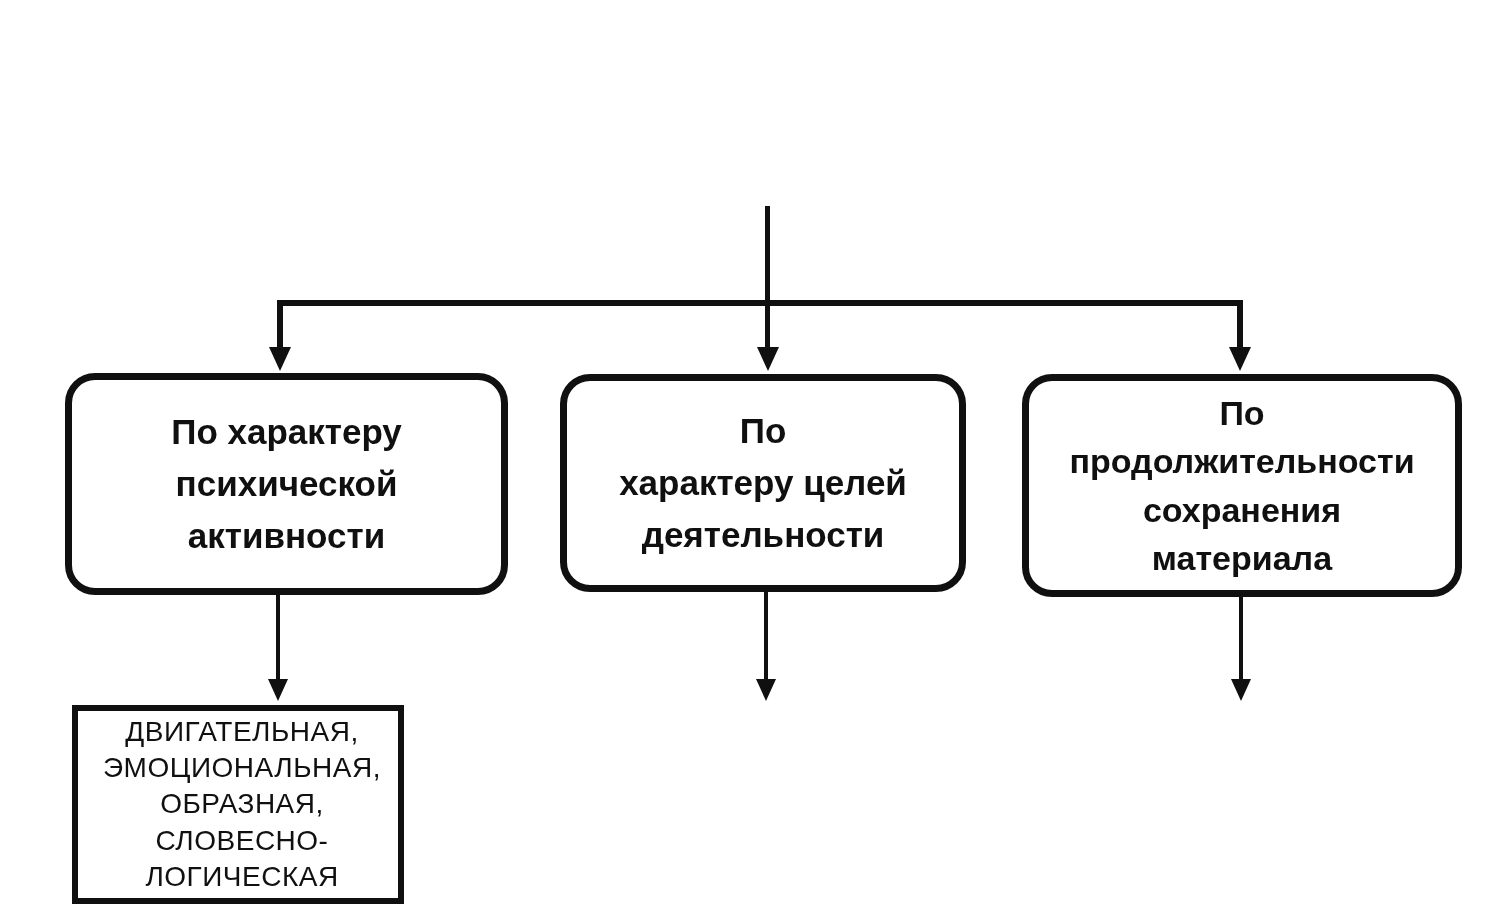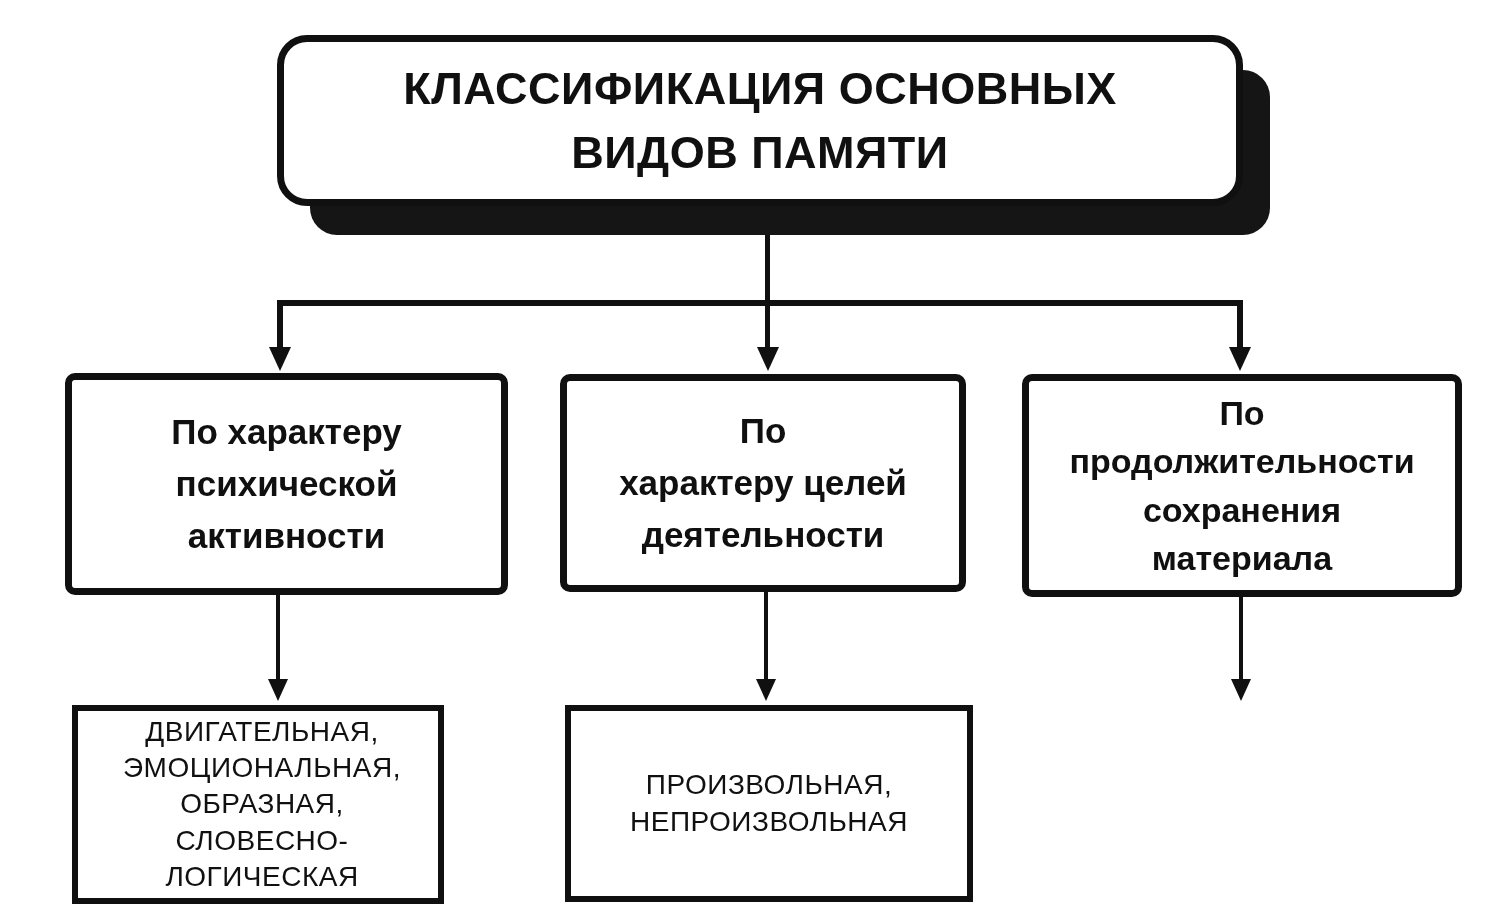--- a/index.html
+++ b/index.html
@@ -21,21 +21,21 @@
     position: absolute;
     box-sizing: border-box;
     background: #ffffff;
     border: 7px solid #101010;
     display: flex;
     align-items: center;
     justify-content: center;
     text-align: center;
   }
   .rounded {
-    border-radius: 10px;
+    border-radius: 30px;
   }
   .title-box {
     left: 277px;
     top: 35px;
     width: 966px;
     height: 171px;
     border-radius: 30px;
     box-shadow: 30px 32px 0 -3px #151515;
     z-index: 3;
   }
@@ -87,24 +87,20 @@
     border-left-width: 10px;
     border-right-width: 10px;
     border-top-width: 22px;
   }
 </style>
 </head>
 <body>
 
 <div class="stage">
 
-  <div class="box title-box">
-    <div class="title-text">КЛАССИФИКАЦИЯ ОСНОВНЫХ
-ВИДОВ ПАМЯТИ</div>
-  </div>
 
   <div class="line" style="left:765px; top:206px; width:5px; height:142px;"></div>
 
   <div class="line" style="left:277px; top:300px; width:966px; height:6px;"></div>
 
   <div class="line" style="left:277px; top:300px; width:6px; height:48px;"></div>
   <div class="arrowhead" style="left:269px; top:347px;"></div>
 
   <div class="arrowhead" style="left:757px; top:347px;"></div>
 
@@ -132,26 +128,22 @@
 
   <div class="line" style="left:276px; top:594px; width:4px; height:86px;"></div>
   <div class="arrowhead small" style="left:268px; top:679px;"></div>
 
   <div class="line" style="left:764px; top:591px; width:4px; height:89px;"></div>
   <div class="arrowhead small" style="left:756px; top:679px;"></div>
 
   <div class="line" style="left:1239px; top:596px; width:4px; height:84px;"></div>
   <div class="arrowhead small" style="left:1231px; top:679px;"></div>
 
-  <div class="box leaf-box" style="left:72px; top:705px; width:372px; height:199px;padding-left:8px;">
+  <div class="box leaf-box" style="left:72px; top:705px; width:332px; height:199px;padding-left:8px;">
     <div class="leaf-text">ДВИГАТЕЛЬНАЯ,
 ЭМОЦИОНАЛЬНАЯ,
 ОБРАЗНАЯ,
 СЛОВЕСНО-ЛОГИЧЕСКАЯ</div>
   </div>
 
-  <div class="box leaf-box" style="left:565px; top:705px; width:408px; height:197px;">
-    <div class="leaf-text">ПРОИЗВОЛЬНАЯ,
-НЕПРОИЗВОЛЬНАЯ</div>
-  </div>
 
 
 </div>
 
 </body></html>

